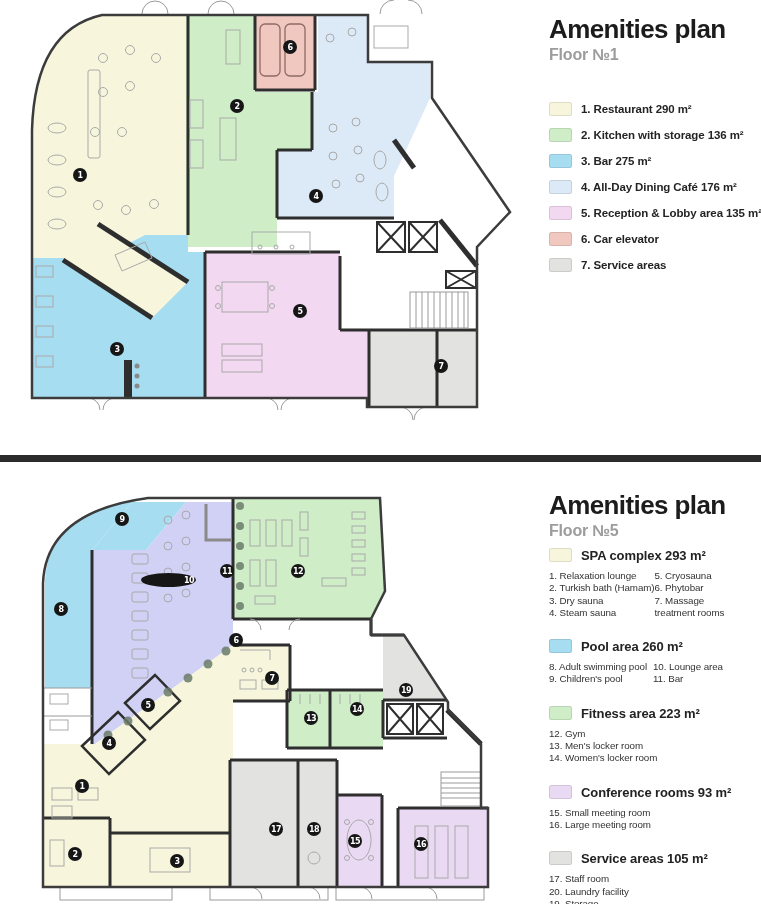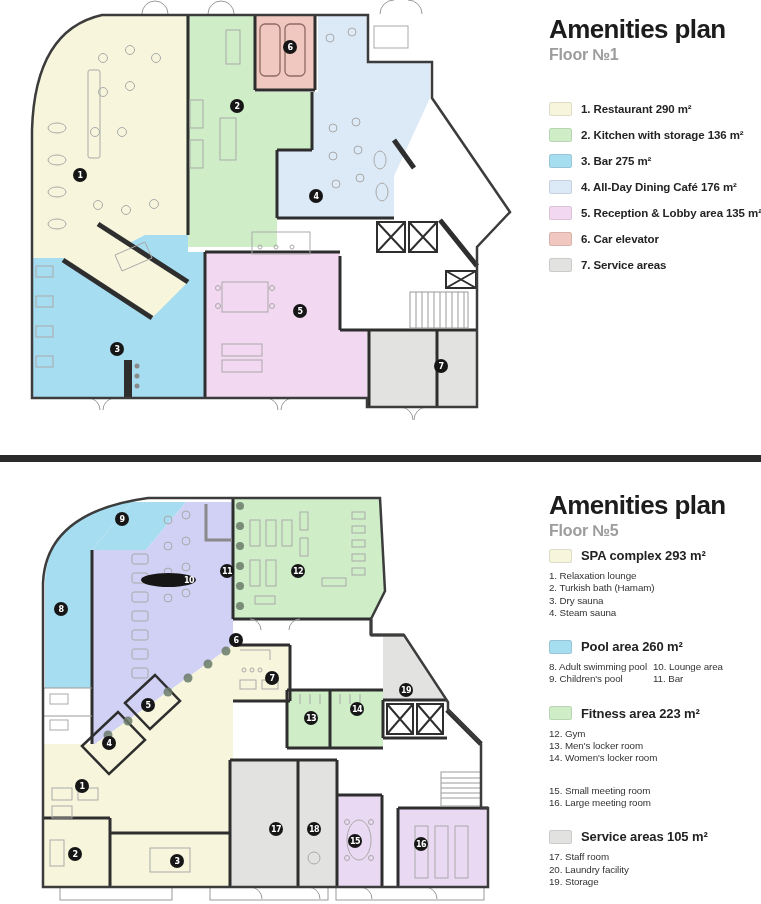--- a/index.html
+++ b/index.html
@@ -18,21 +18,21 @@
   #panel1 .legend{top:14px}
   #panel2 .legend{top:28px}
   .legend h1{margin:0;font-size:26px;font-weight:bold;color:#1c1c1c;letter-spacing:-0.6px;line-height:30px}
   .legend h2{margin:2px 0 0;font-size:16px;font-weight:bold;color:#9c9c9c;letter-spacing:-0.2px}
   .l1-list{list-style:none;padding:0;margin:38px 0 16px}
   .l1-item{display:flex;align-items:center;margin-bottom:12px}
   .swatch{width:21px;height:12px;border-radius:2.5px;border:1px solid rgba(0,0,0,.10);margin-right:9px;flex:none}
   .l1-label{font-size:11.5px;font-weight:bold;color:#242424;letter-spacing:-0.1px;white-space:nowrap}
   .groups{margin-top:8px}
   .group{margin-bottom:20px}
-  .group-head{display:flex;align-items:center;margin-bottom:7px}
+  .group-head{display:flex;align-items:flex-start;margin-bottom:7px}
   .group-title{font-size:13px;font-weight:bold;color:#222;letter-spacing:-0.1px}
   .cols{display:flex}
   .col{flex:1}
   .sub-line{font-size:9.8px;color:#333;line-height:12.3px;letter-spacing:-0.1px;white-space:nowrap}
 </style>
 </head>
 <body>
 
 <section class="panel" id="panel1">
   <div class="plan-wrap">
@@ -395,20 +395,26 @@
             <span class="swatch" style="background: rgb(247, 246, 220);"></span>
             <span class="group-title">SPA complex 293 m²</span>
           </div>
           <div class="cols">
             <div class="col">
               <div class="sub-line">1. Relaxation lounge</div>
               <div class="sub-line">2. Turkish bath (Hamam)</div>
               <div class="sub-line">3. Dry sauna</div>
               <div class="sub-line">4. Steam sauna</div>
             </div>
+            <div class="col">
+              <div class="sub-line">5. Cryosauna</div>
+              <div class="sub-line">6. Phytobar</div>
+              <div class="sub-line">7. Massage</div>
+              <div class="sub-line">treatment rooms</div>
+            </div>
           </div>
         </div>
         <div class="group">
           <div class="group-head">
             <span class="swatch" style="background: rgb(167, 221, 241);"></span>
             <span class="group-title">Pool area 260 m²</span>
           </div>
           <div class="cols">
             <div class="col">
               <div class="sub-line">8. Adult swimming pool</div>
@@ -428,20 +434,24 @@
           <div class="cols">
             <div class="col">
               <div class="sub-line">12. Gym</div>
               <div class="sub-line">13. Men's locker room</div>
               <div class="sub-line">14. Women's locker room</div>
             </div>
             <div class="col"></div>
           </div>
         </div>
         <div class="group">
+          <div class="group-head">
+            <span class="swatch" style="background: rgb(234, 217, 243);"></span>
+            <span class="group-title">Conference rooms 93 m²</span>
+          </div>
           <div class="cols">
             <div class="col">
               <div class="sub-line">15. Small meeting room</div>
               <div class="sub-line">16. Large meeting room</div>
             </div>
             <div class="col"></div>
           </div>
         </div>
         <div class="group">
           <div class="group-head">

